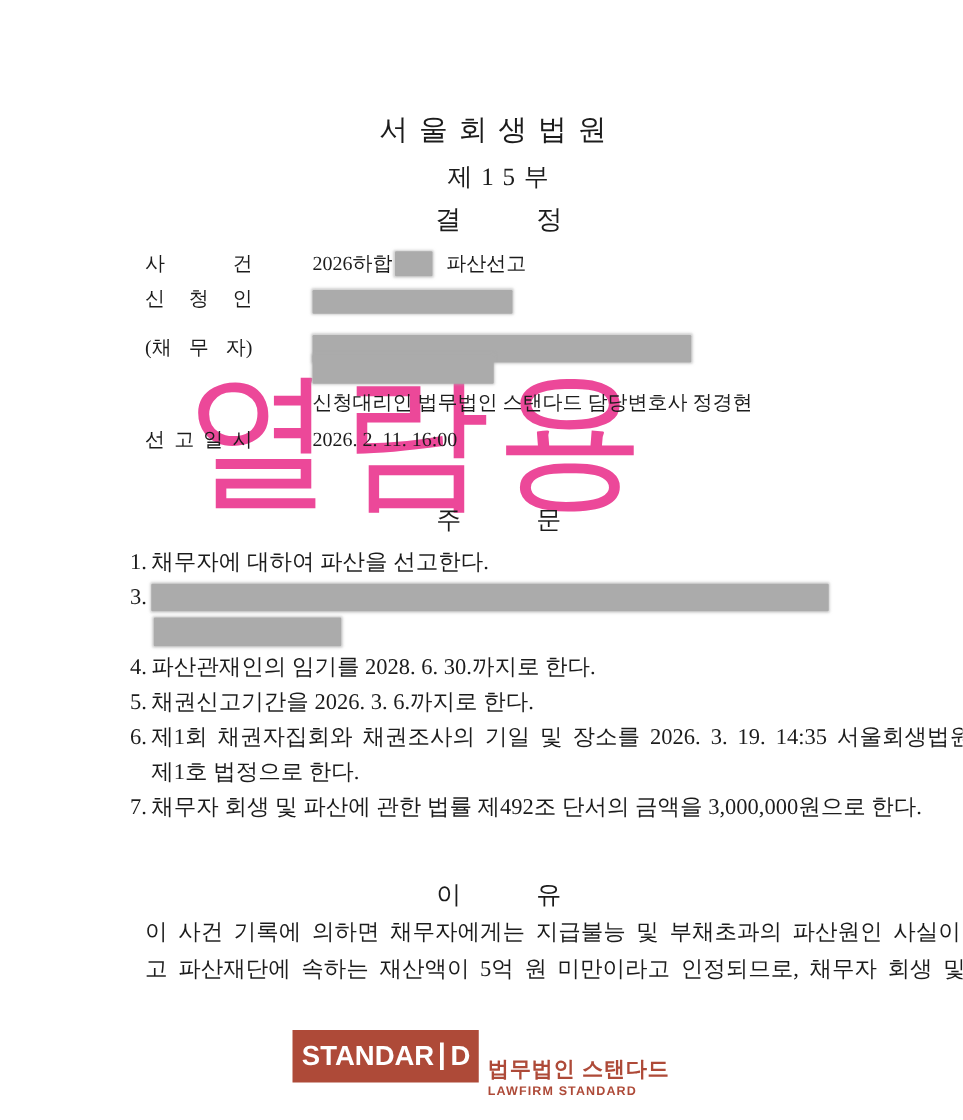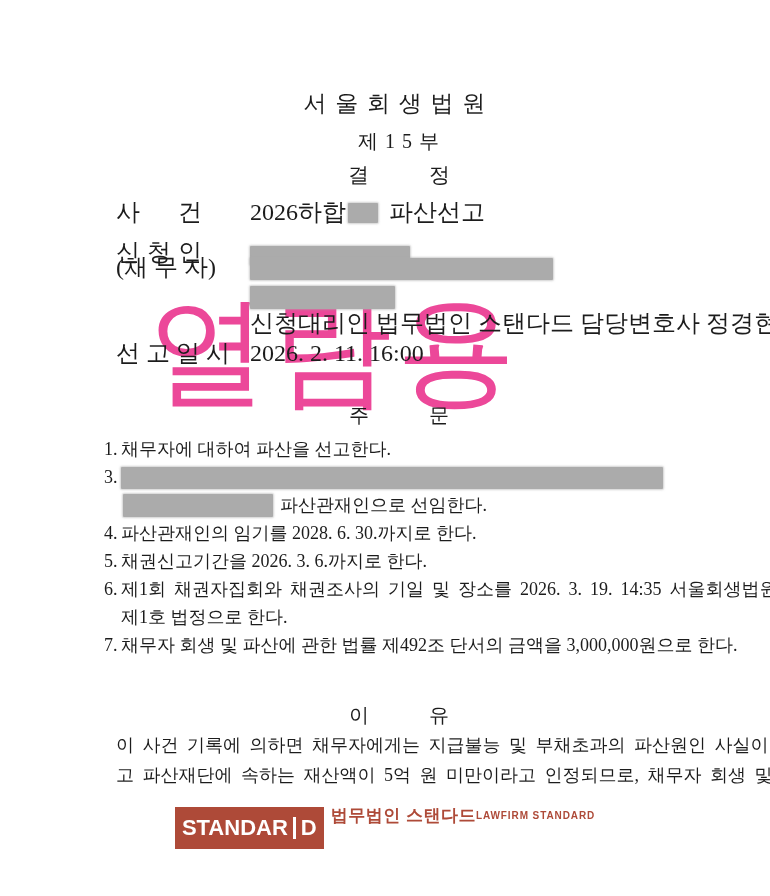--- a/index.html
+++ b/index.html
@@ -29,29 +29,29 @@
   .two-char-heading{
     position:absolute;left:0;width:770px;text-align:center;
     font-size:21px;padding-left:14px;white-space:nowrap;
   }
   .decision-title{top:161px;}
   .order-heading{top:402px;font-size:20px;}
   .reason-heading{top:702px;font-size:20px;}
   .two-char-heading .c2{margin-left:60px;}
 
   
-  .case-row{position:absolute;left:116px;height:24px;line-height:24px;font-size:24px;white-space:nowrap;}
+  .case-row{position:absolute;left:116px;height:24px;line-height:24px;font-size:16px;white-space:nowrap;}
   .case-label{
     display:inline-block;width:86px;text-align:justify;text-align-last:justify;
     vertical-align:top;
   }
   .case-value{position:absolute;left:134px;top:0;white-space:nowrap;}
   .r1{top:200px;}
-  .r2{top:228px;margin-top:12px;}
-  .r3{top:255px;}
+  .r2{top:228px;}
+  .r3{top:267px;}
   .r4{top:283px;}
   .r5{top:311px;}
   .r6{top:341px;}
 
   
   .redact{
     display:inline-block;background:#ababab;border-radius:1px;
     box-shadow:0 0 2px 1px rgba(171,171,171,.55);
     vertical-align:middle;
   }
@@ -80,21 +80,21 @@
     position:absolute;top:806px;left:0;width:770px;
     display:flex;justify-content:center;align-items:center;gap:7px;
     font-family:"Liberation Sans","DejaVu Sans",sans-serif;
   }
   .logo-box{
     background:#ae4a38;color:#ffffff;height:42px;
     display:flex;align-items:center;padding:0 7px;
     font-weight:bold;font-size:22px;letter-spacing:0px;line-height:1;
   }
   .logo-box .last-d{border-left:3px solid #ffffff;padding-left:5px;margin-left:5px;}
-  .logo-right{display:flex;flex-direction:row;justify-content:center;height:42px;padding-top:1px;}
+  .logo-right{display:flex;flex-direction:column;justify-content:center;height:42px;padding-top:1px;margin-top:35px;}
   .logo-kr{color:#ae4a38;font-weight:bold;font-size:17px;letter-spacing:0.5px;line-height:1.1;white-space:nowrap;}
   .logo-en{color:#ae4a38;font-weight:bold;font-size:10px;letter-spacing:0.9px;margin-top:3px;white-space:nowrap;}
 </style>
 </head>
 <body>
 
 <div class="watermark">열람용</div>
 
 <div class="content">
 
@@ -139,21 +139,21 @@
   </div>
 
   <div class="order-list">
     <div class="oi">
       <span class="oi-num">1.</span><span>채무자에 대하여 파산을 선고한다.</span>
     </div>
     <div class="oi">
       <span class="oi-num">3.</span><span class="redact redact-item3"></span>
     </div>
     <div class="oi">
-      <span class="oi-indent"></span><span class="redact redact-item3b"></span><span>파산관재인으로 선임한다.</span>
+      <span class="oi-indent"></span><span class="redact redact-item3b"></span>
     </div>
     <div class="oi">
       <span class="oi-num">4.</span><span>파산관재인의 임기를 2028. 6. 30.까지로 한다.</span>
     </div>
     <div class="oi">
       <span class="oi-num">5.</span><span>채권신고기간을 2026. 3. 6.까지로 한다.</span>
     </div>
     <div class="oi oi-wide">
       <span class="oi-num">6.</span><span>제1회 채권자집회와 채권조사의 기일 및 장소를 2026. 3. 19. 14:35 서울회생법원</span>
     </div>

